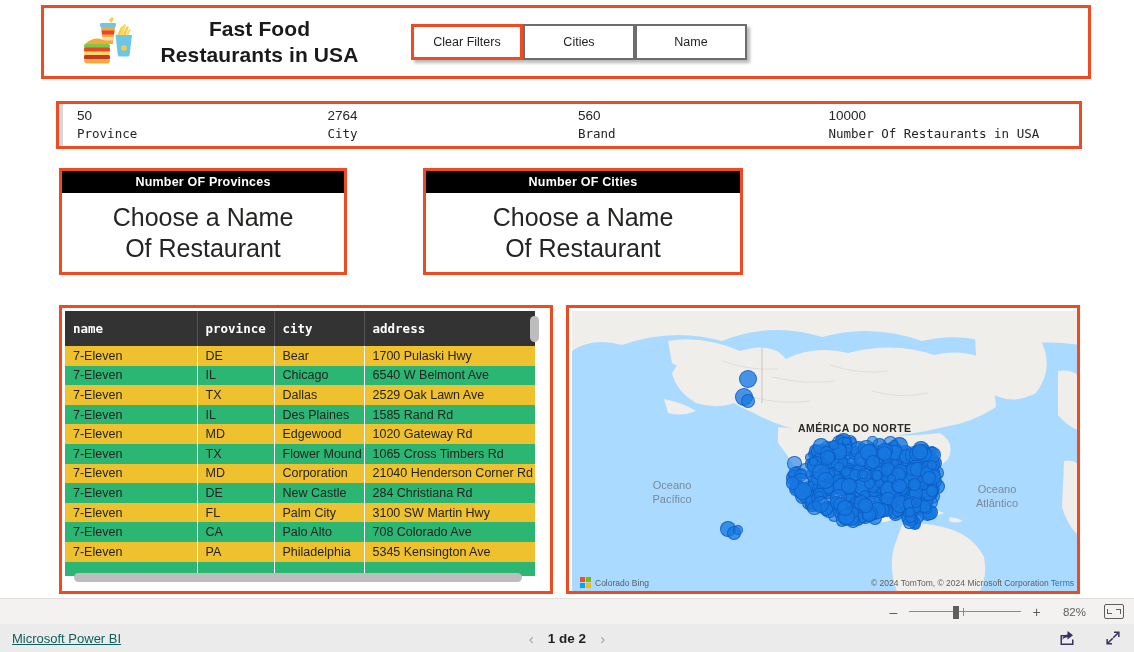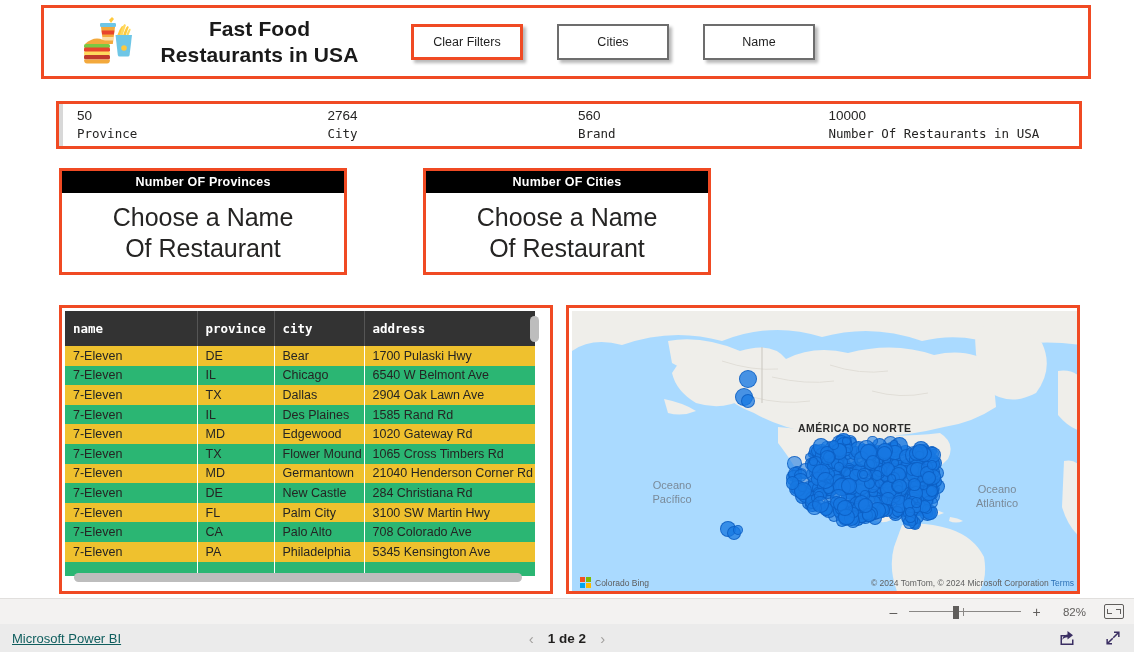--- a/index.html
+++ b/index.html
@@ -49,21 +49,20 @@
     color: #1a1a1a;
     line-height: 1.22;
     letter-spacing: .1px;
     flex: 0 0 auto;
     text-align: center;
     width: 215px;
   }
   .hdr-btns {
     display: flex; align-items: flex-end;
     margin-left: 44px;
-    gap: 34px;
   }
   .hdr-btn {
     width: 112px; height: 36px;
     background: #ffffff;
     border: 2px solid #6d6d6d;
     box-shadow: 3px 3px 3px rgba(0,0,0,.28);
     font-size: 12.5px;
     color: #1f1f1f;
     display: flex; align-items: center; justify-content: center;
     font-family: "Liberation Sans", sans-serif;
@@ -93,21 +92,21 @@
   }
   .kpi-label {
     font-size: 12.5px;
     color: #252423;
     font-family: "DejaVu Sans Mono", monospace;
   }
 
   
   .card { height: 107px; top: 168px; }
   #card-1 { left: 59px;  width: 288px; }
-  #card-2 { left: 423px; width: 288px; }
+  #card-2 { left: 423px; width: 320px; }
   #card-3 { left: 787px; width: 293px; }
   .card-head {
     height: 22px;
     background: #000000;
     color: #ffffff;
     font-size: 12.5px;
     font-weight: bold;
     display: flex; align-items: center; justify-content: center;
     letter-spacing: .2px;
   }
@@ -433,21 +432,21 @@
               <tr class="rw-g">
                 <td>7-Eleven</td>
                 <td>IL</td>
                 <td>Chicago</td>
                 <td>6540 W Belmont Ave</td>
               </tr>
               <tr class="rw-y">
                 <td>7-Eleven</td>
                 <td>TX</td>
                 <td>Dallas</td>
-                <td>2904 Oak Lawn Ave</td>
+                <td>2529 Oak Lawn Ave</td>
               </tr>
               <tr class="rw-g">
                 <td>7-Eleven</td>
                 <td>IL</td>
                 <td>Des Plaines</td>
                 <td>1585 Rand Rd</td>
               </tr>
               <tr class="rw-y">
                 <td>7-Eleven</td>
                 <td>MD</td>
@@ -456,21 +455,21 @@
               </tr>
               <tr class="rw-g">
                 <td>7-Eleven</td>
                 <td>TX</td>
                 <td>Flower Mound</td>
                 <td>1065 Cross Timbers Rd</td>
               </tr>
               <tr class="rw-y">
                 <td>7-Eleven</td>
                 <td>MD</td>
-                <td>Germantown</td>
+                <td>Corporation</td>
                 <td>21040 Henderson Corner Rd</td>
               </tr>
               <tr class="rw-g">
                 <td>7-Eleven</td>
                 <td>DE</td>
                 <td>New Castle</td>
                 <td>284 Christiana Rd</td>
               </tr>
               <tr class="rw-y">
                 <td>7-Eleven</td>

